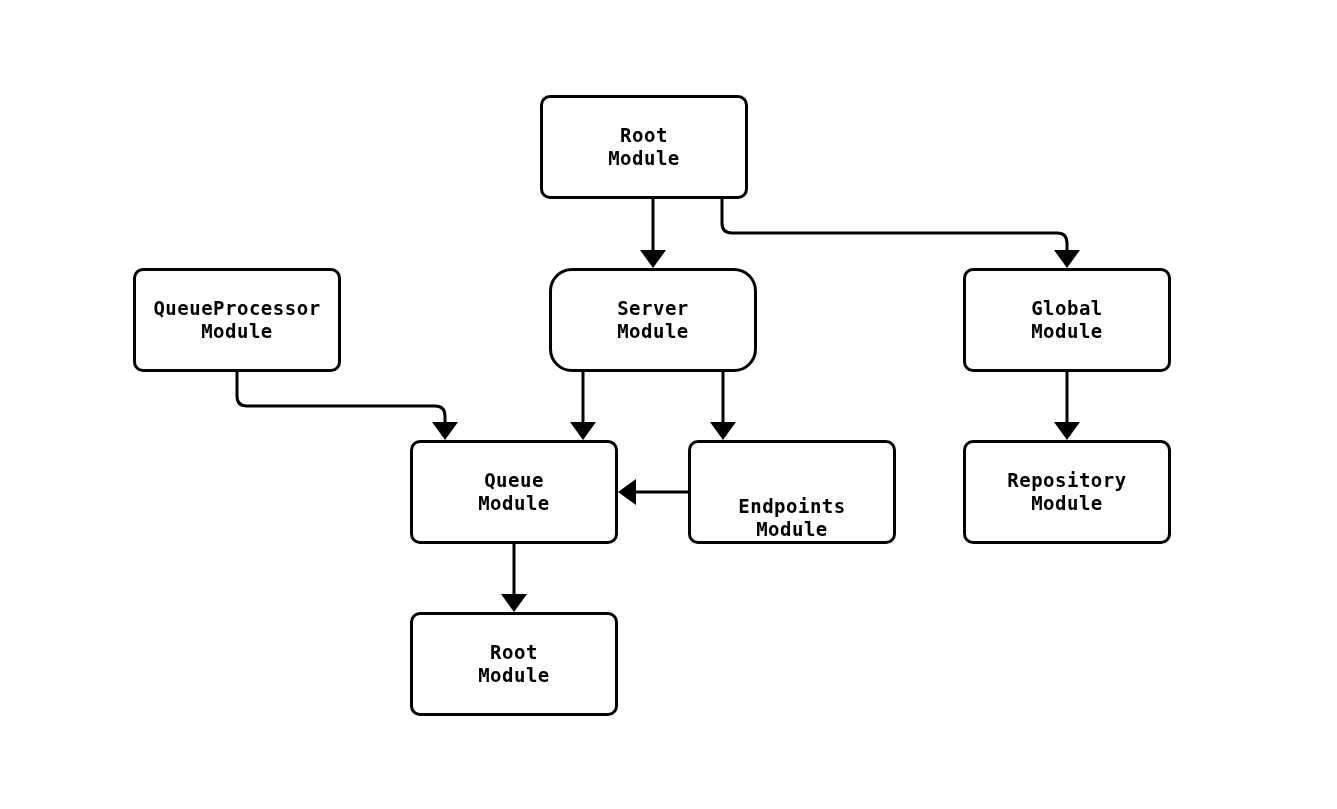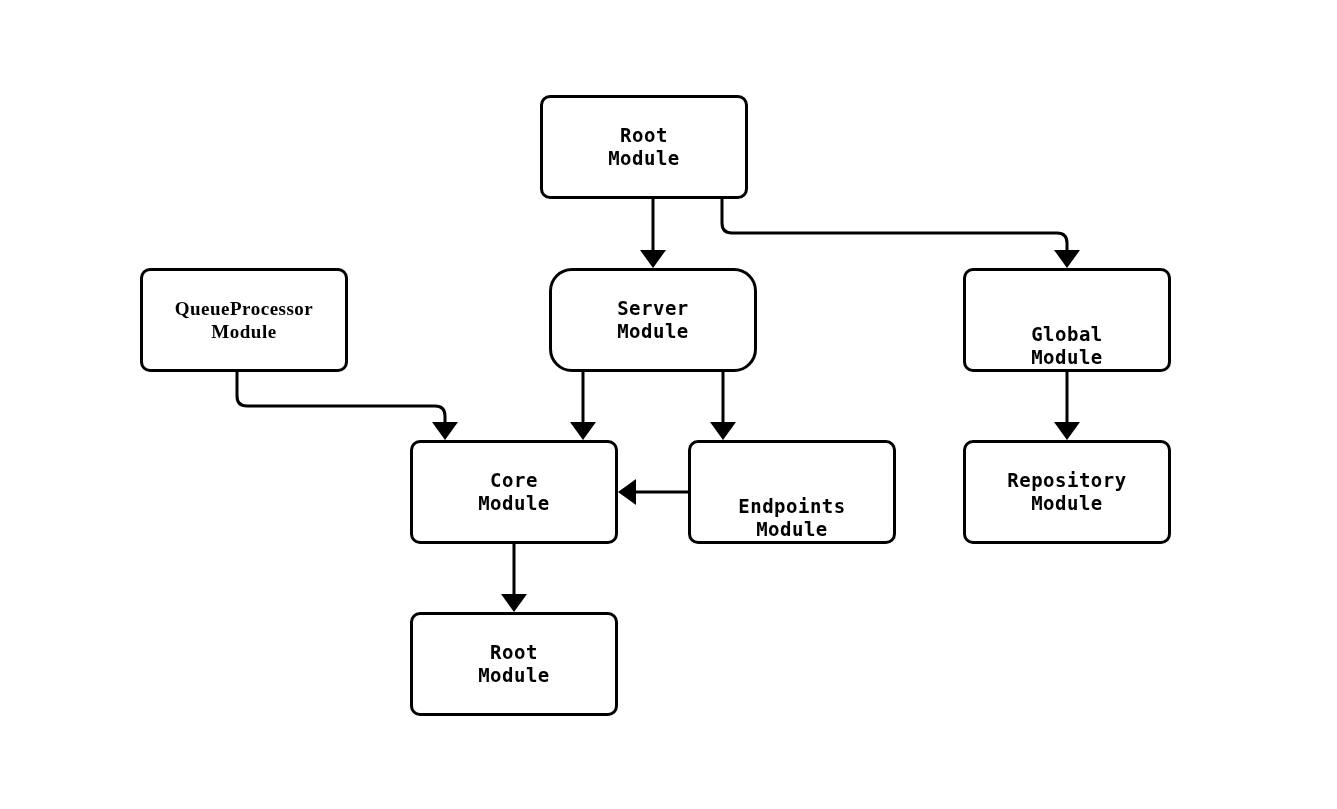--- a/index.html
+++ b/index.html
@@ -48,23 +48,23 @@
     display: block;
     text-align: center;
     font-size: 19px;
     font-weight: bold;
     letter-spacing: 0.5px;
     line-height: 23px;
     color: #000000;
     white-space: nowrap;
   }
   .node-root          { left: 531px;  top: 95px; margin-left: 9px;  }
-  .node-queueprocessor{ left: 140px;  top: 268px; font-family: Liberation Serif, serif; }
+  .node-queueprocessor{ left: 133px;  top: 268px; }
   .node-server        { left: 549px;  top: 268px; border-radius: 23px; }
-  .node-global        { left: 963px;  top: 268px; justify-content: flex-end; }
+  .node-global        { left: 963px;  top: 268px; }
   .node-core          { left: 410px;  top: 440px; }
   .node-endpoints     { left: 688px;  top: 440px; justify-content: flex-end; }
   .node-repository    { left: 963px;  top: 440px; }
   .node-queue         { left: 410px;  top: 612px; }
 </style>
 </head>
 <body>
 
 <div class="canvas">
 
@@ -109,21 +109,21 @@
     <span class="line">Server</span>
     <span class="line">Module</span>
   </div>
 
   <div class="node node-global">
     <span class="line">Global</span>
     <span class="line">Module</span>
   </div>
 
   <div class="node node-core">
-    <span class="line">Core</span>
+    <span class="line">Queue</span>
     <span class="line">Module</span>
   </div>
 
   <div class="node node-endpoints">
     <span class="line">Endpoints</span>
     <span class="line">Module</span>
   </div>
 
   <div class="node node-repository">
     <span class="line">Repository</span>

